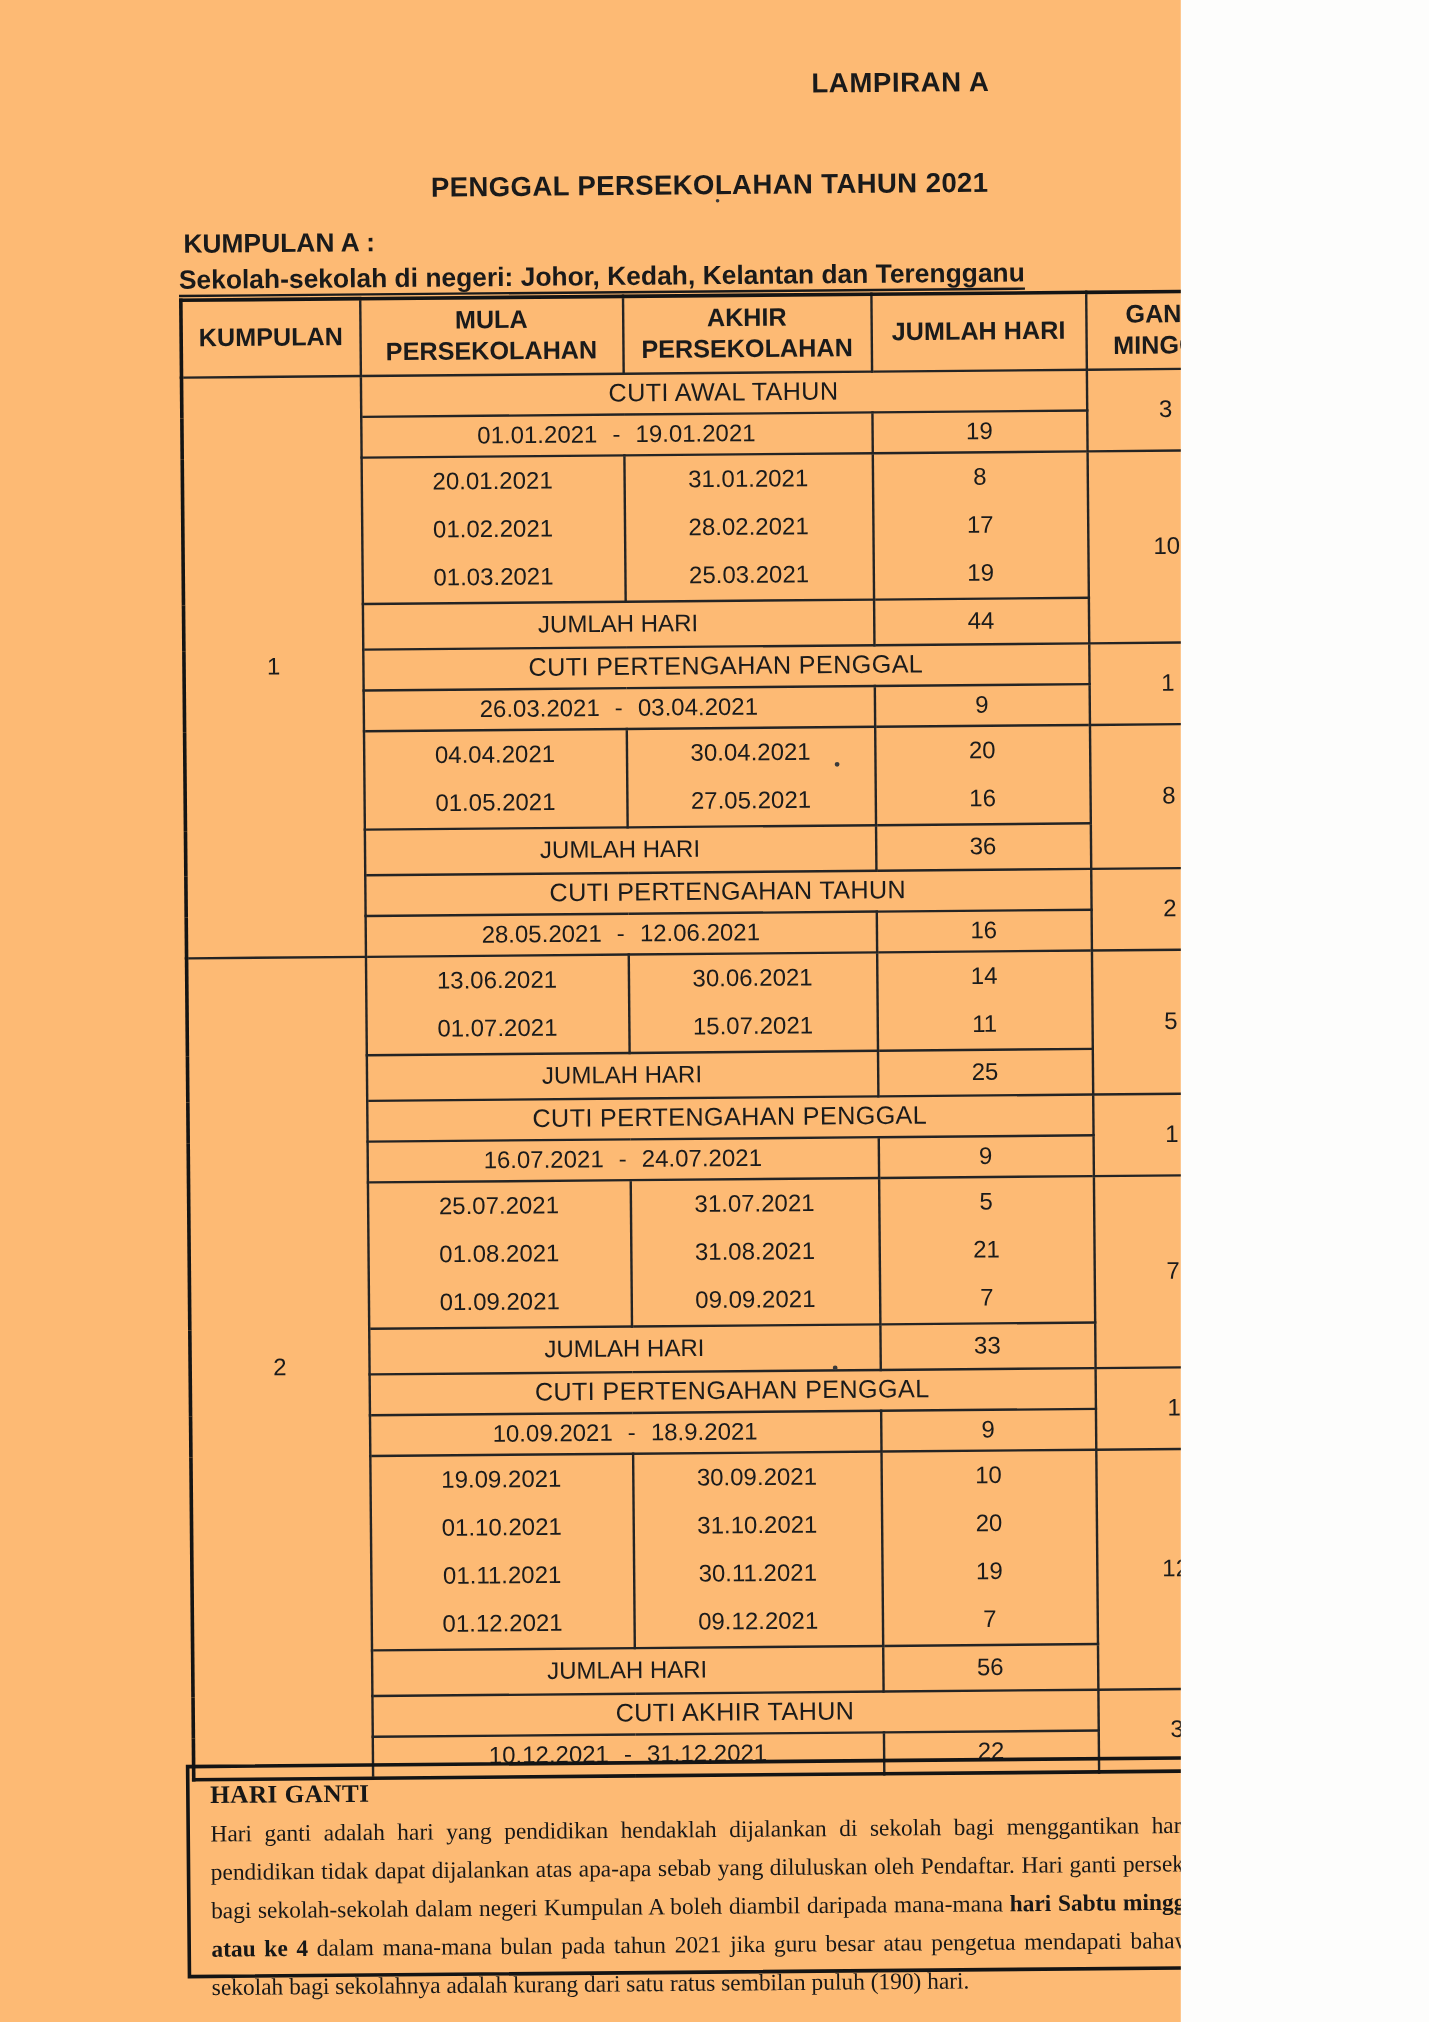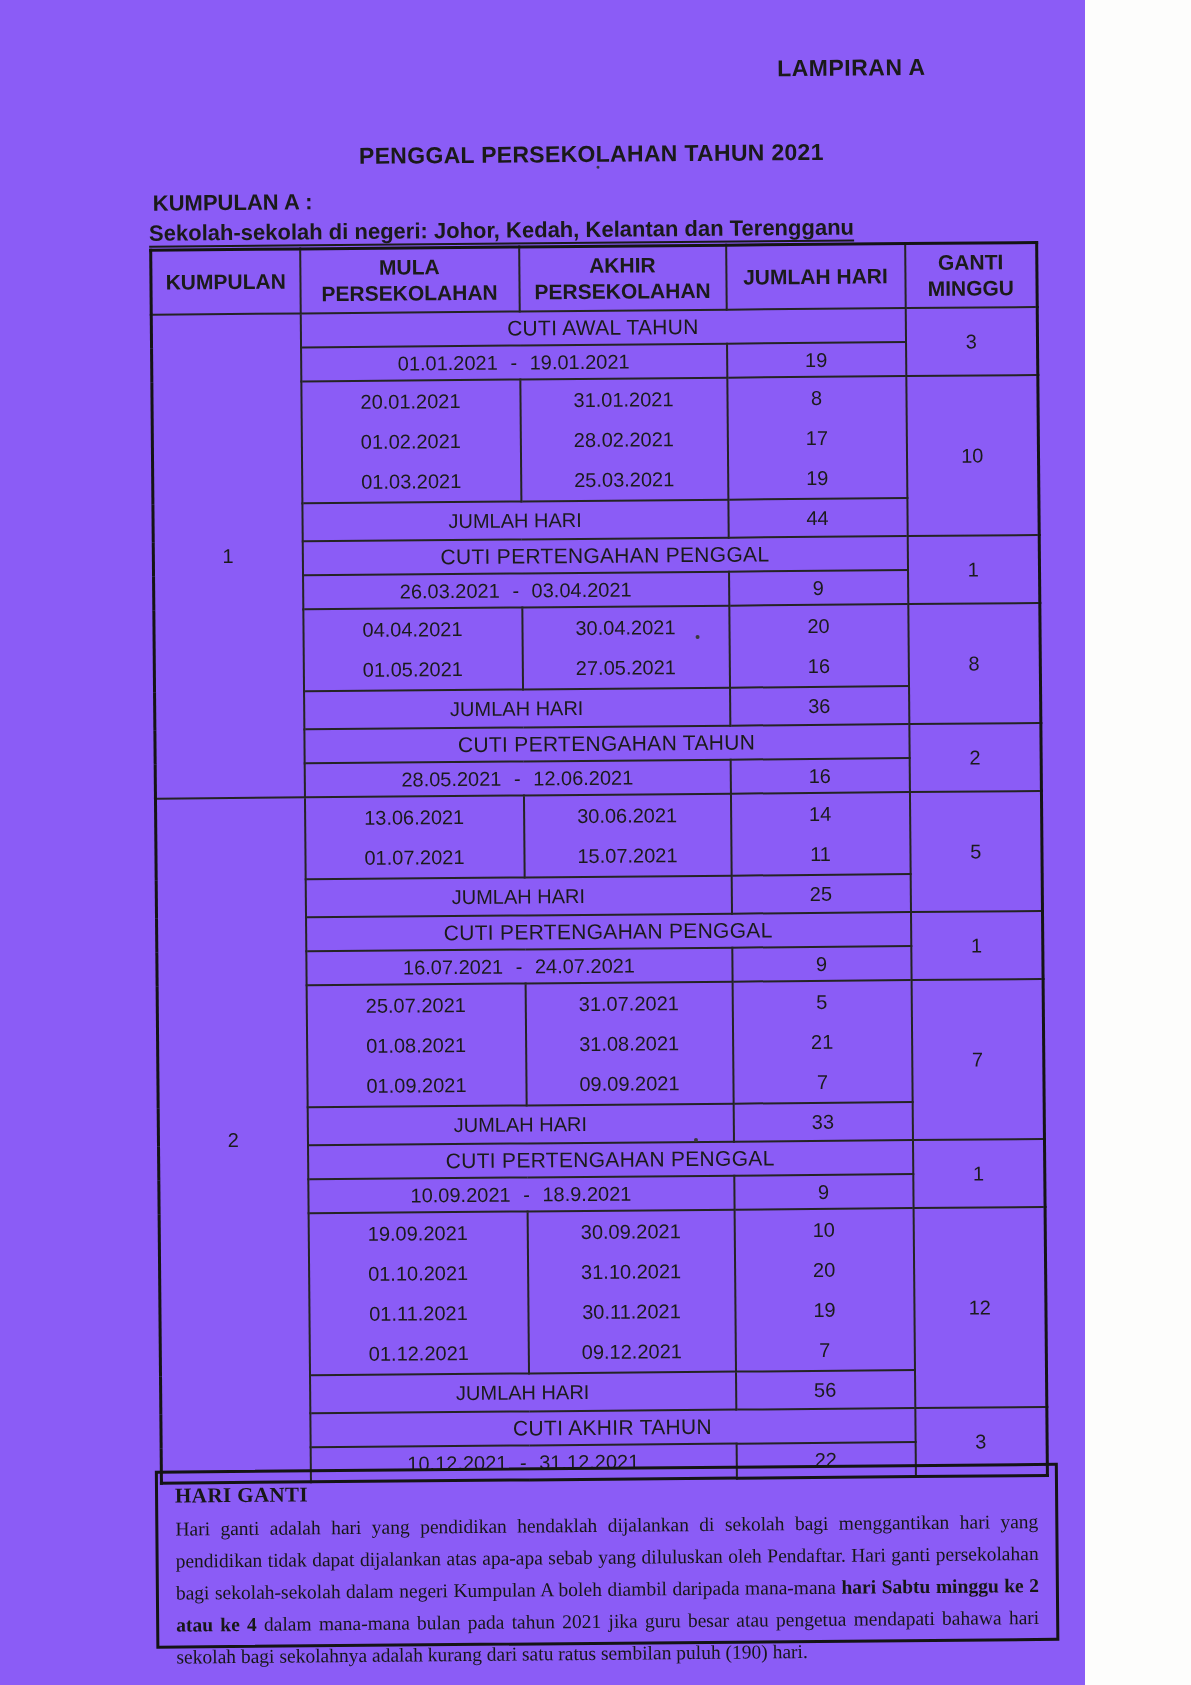--- a/index.html
+++ b/index.html
@@ -1,18 +1,18 @@
 <!DOCTYPE html>
 <html><head>
 <meta charset="utf-8">
 <style>
   html, body { margin:0; padding:0; background:#fdfdfc; }
   .sheet {
-    position:relative; width:1085px; height:1685px;
-    background:#8b5cf6; overflow:hidden;
+    position:relative; width:984px; height:1685px;
+    background:#fdba74; overflow:hidden;
     font-family:"Liberation Sans", sans-serif; color:#1a1a1a;
   }
   .content { position:absolute; inset:0; transform:rotate(-0.5deg); transform-origin:0 0; }
 
   .lampiran {
     position:absolute; top:62px; right:160px;
     font-weight:bold; font-size:23px; letter-spacing:0.5px;
   }
   .doc-title {
     position:absolute; top:146px; left:147px; width:886px;

